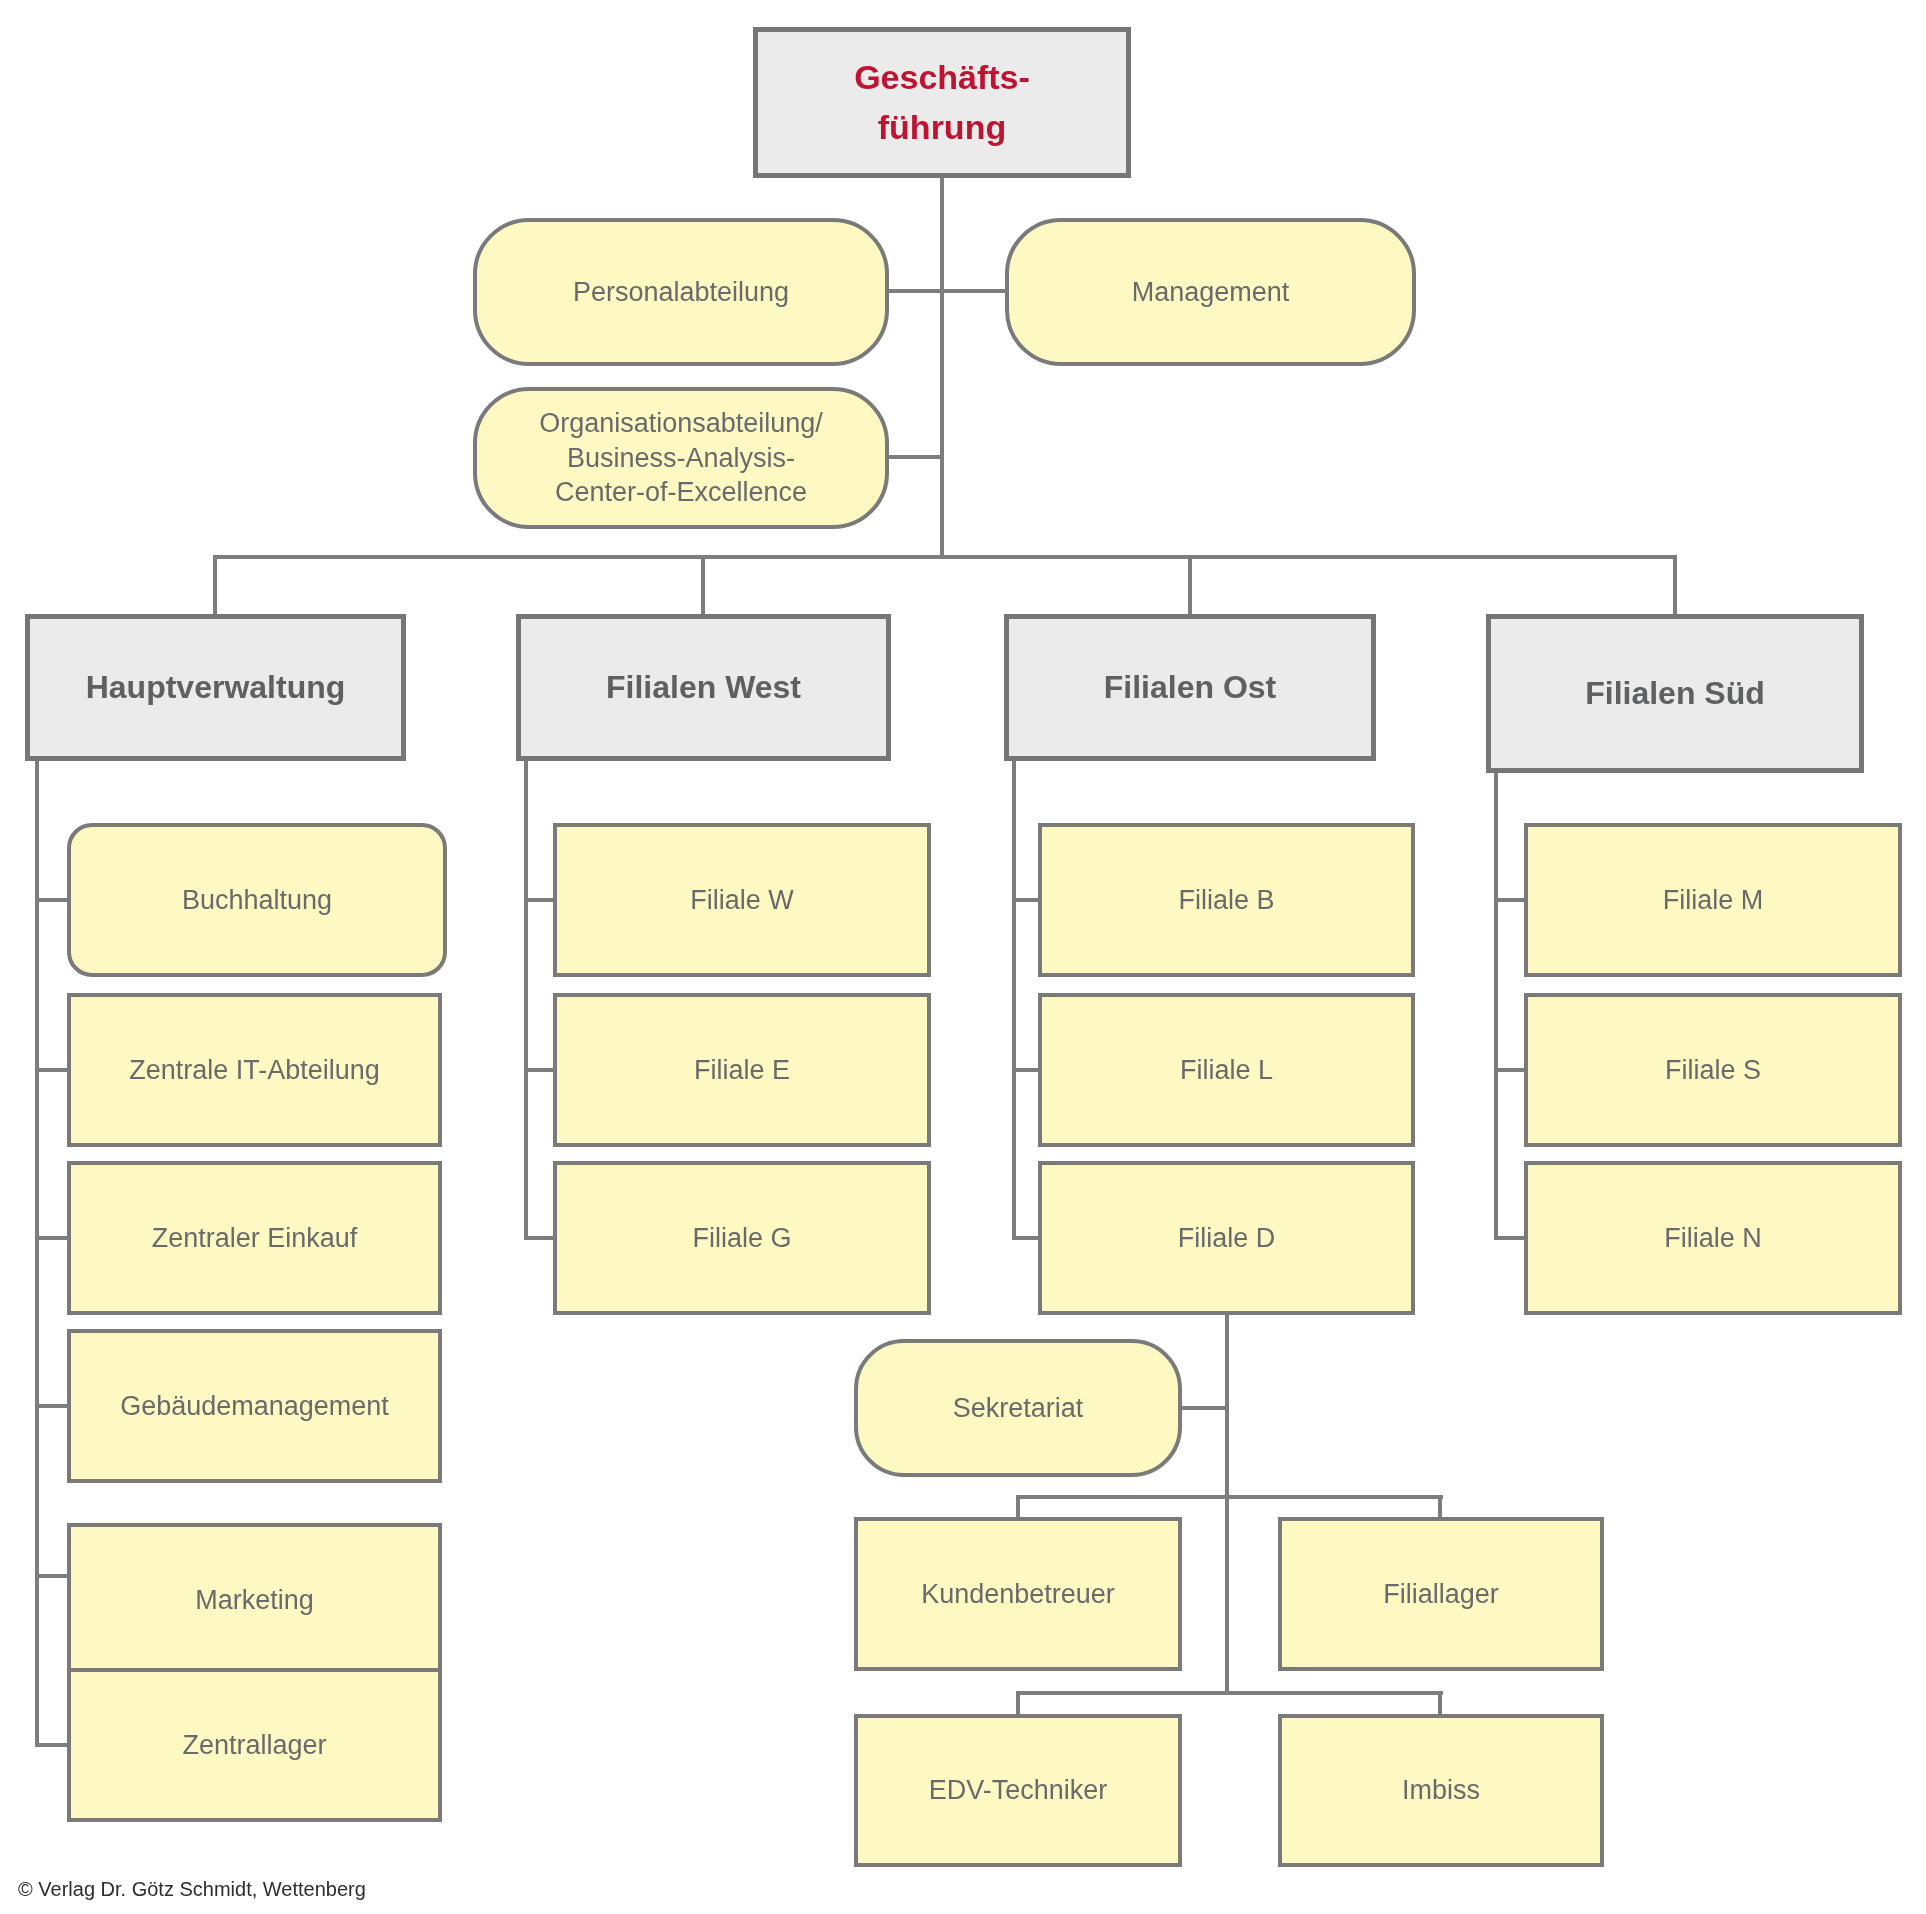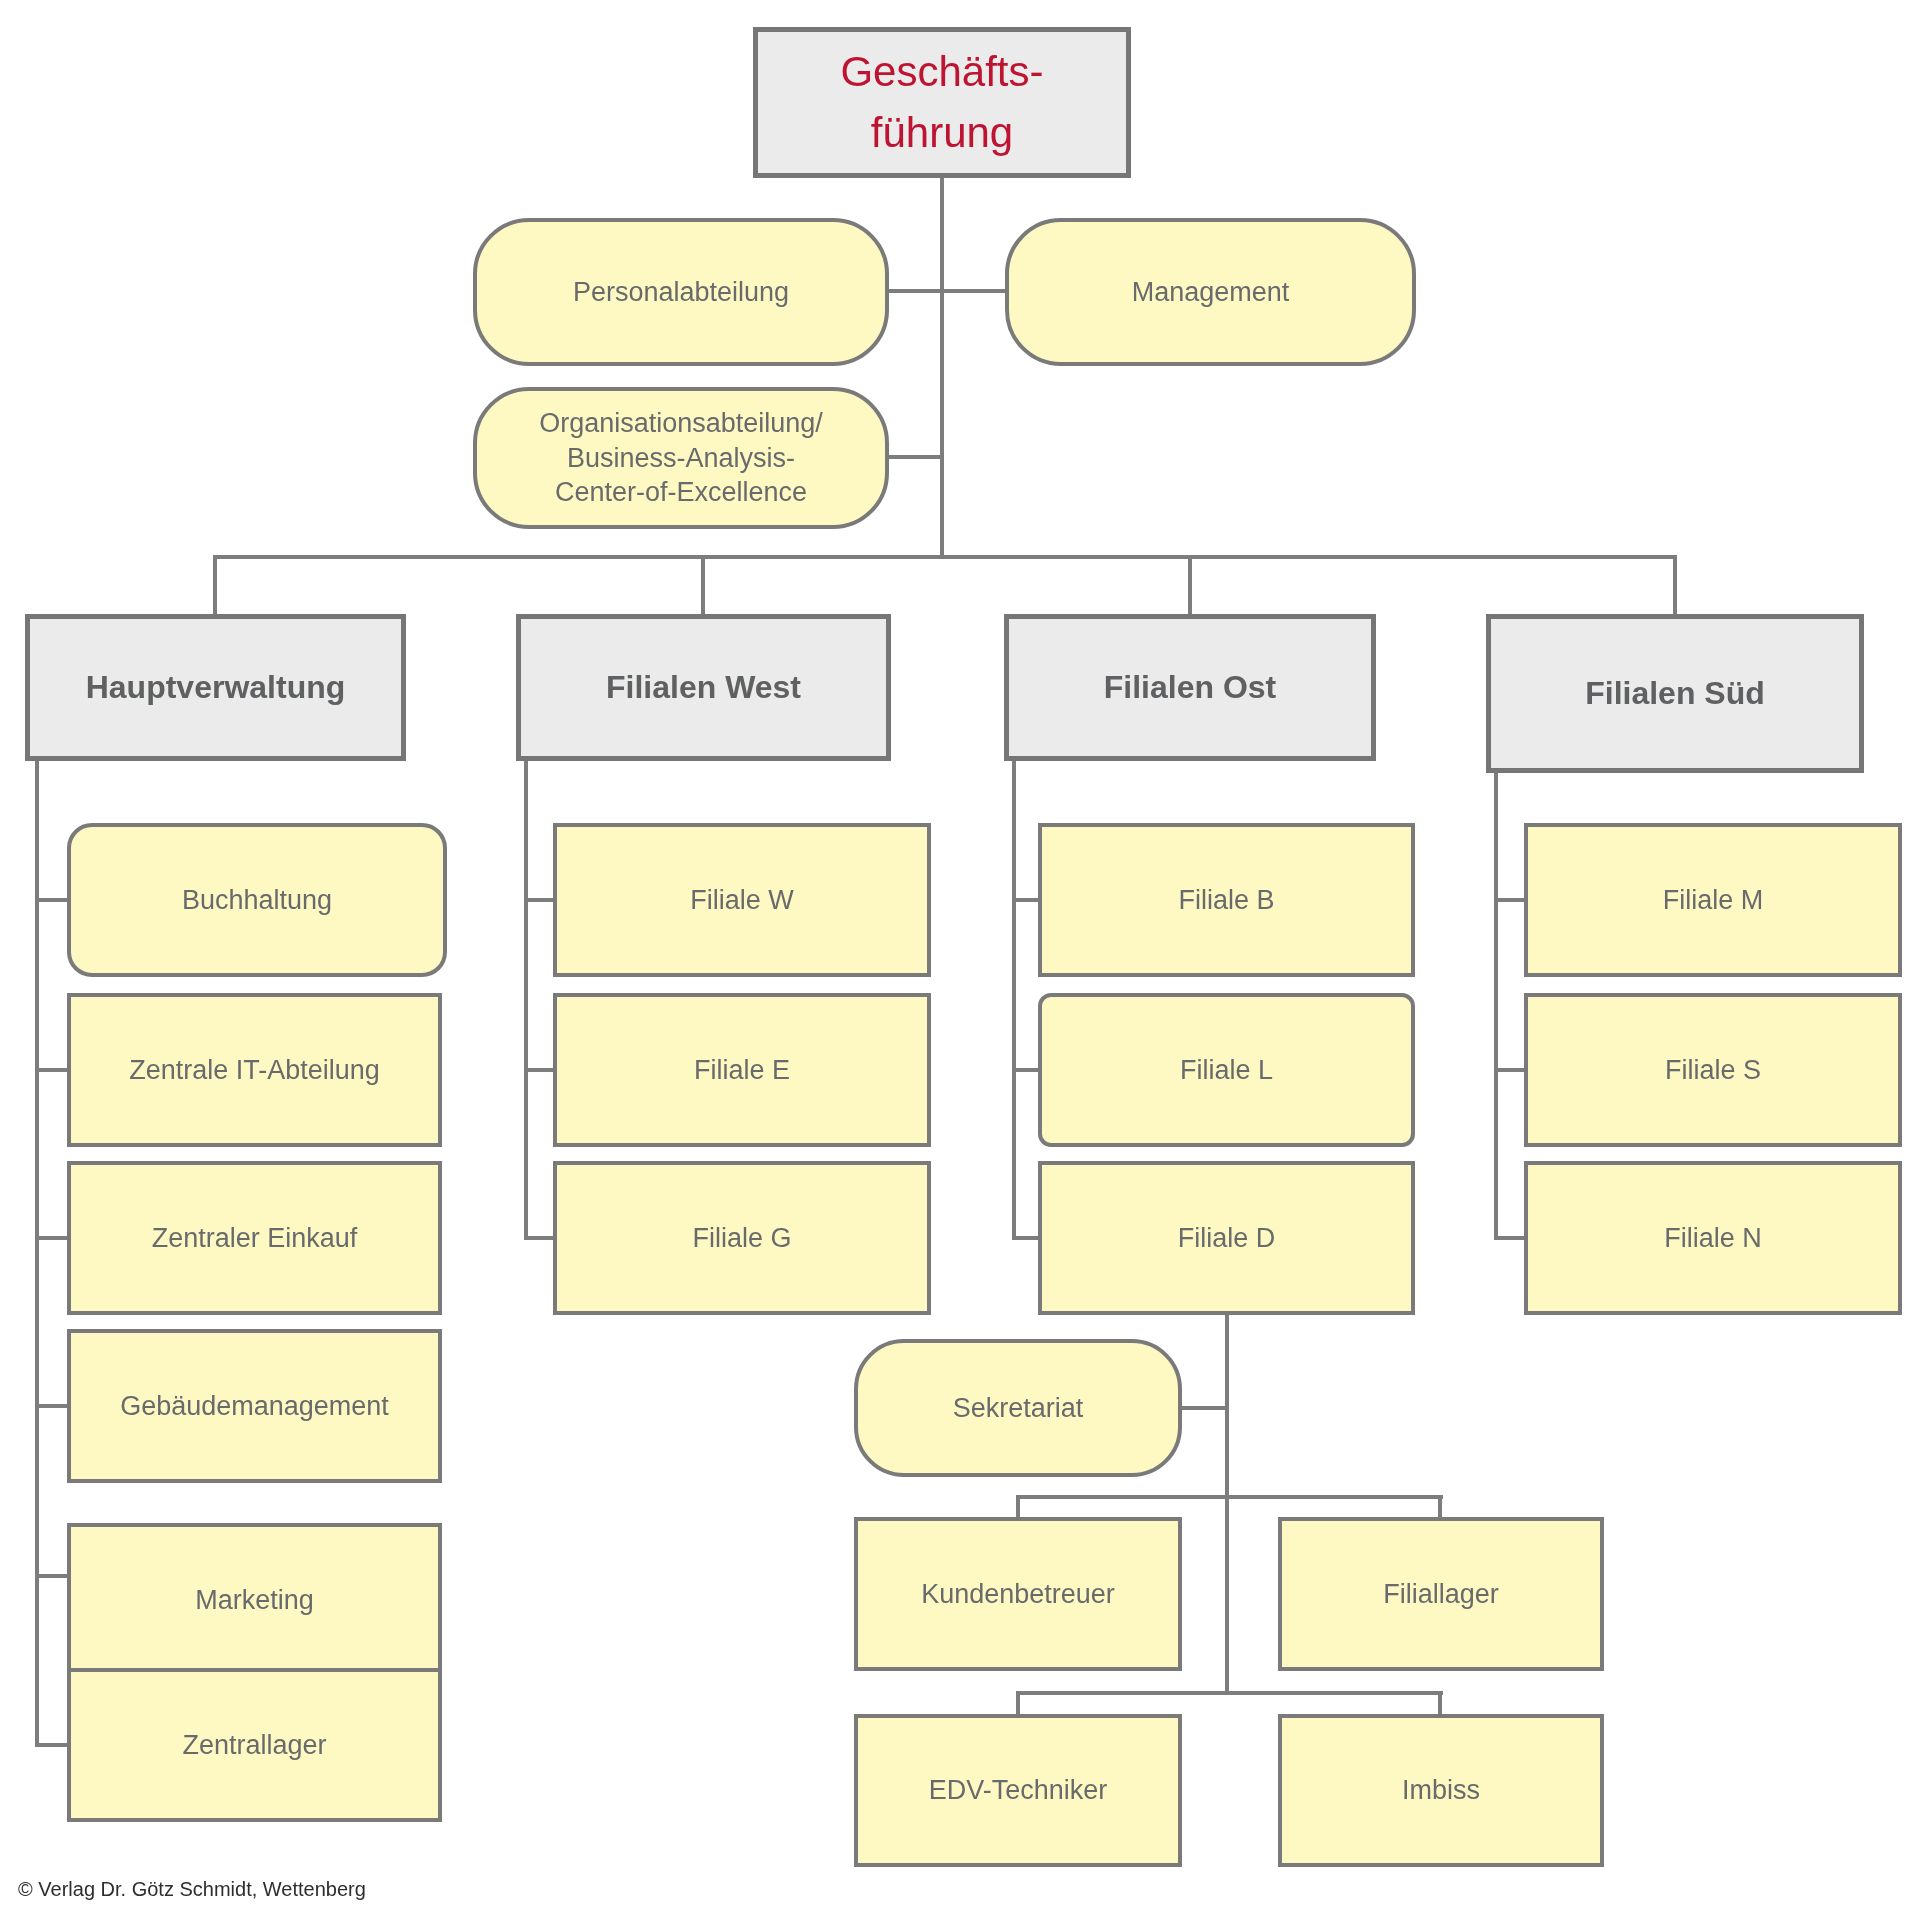--- a/index.html
+++ b/index.html
@@ -31,22 +31,22 @@
   .gray{
     background:#ebebeb;
     border-width:5.3px;
     border-color:#767676;
     font-weight:bold;
     color:#5f6062;
     font-size:32px;
   }
   .root{
     color:#be1432;
-    font-size:42px;
-    font-weight:normal;
+    font-size:34px;
+    font-weight:bold;
     line-height:1.45;
   }
   .rounded{border-radius:56px;}
   .copyright{
     position:absolute;
     left:18px;
     top:1878px;
     font-size:20px;
     color:#2e2e2e;
     white-space:nowrap;
@@ -118,21 +118,21 @@
   <div class="box" style="left:67px;top:1161px;width:375px;height:154px;">Zentraler Einkauf</div>
   <div class="box" style="left:67px;top:1329px;width:375px;height:154px;">Gebäudemanagement</div>
   <div class="box" style="left:67px;top:1499px;width:375px;height:154px;margin-top:24px;">Marketing</div>
   <div class="box" style="left:67px;top:1668px;width:375px;height:154px;">Zentrallager</div>
 
   <div class="box" style="left:553px;top:823px;width:378px;height:154px;">Filiale W</div>
   <div class="box" style="left:553px;top:993px;width:378px;height:154px;">Filiale E</div>
   <div class="box" style="left:553px;top:1161px;width:378px;height:154px;">Filiale G</div>
 
   <div class="box" style="left:1038px;top:823px;width:377px;height:154px;">Filiale B</div>
-  <div class="box" style="left:1038px;top:993px;width:377px;height:154px;border-radius:13px;">Filiale L</div>
+  <div class="box" style="left:1038px;top:993px;width:377px;height:154px;">Filiale L</div>
   <div class="box" style="left:1038px;top:1161px;width:377px;height:154px;">Filiale D</div>
 
   <div class="box" style="left:1524px;top:823px;width:378px;height:154px;">Filiale M</div>
   <div class="box" style="left:1524px;top:993px;width:378px;height:154px;">Filiale S</div>
   <div class="box" style="left:1524px;top:1161px;width:378px;height:154px;">Filiale N</div>
 
   <div class="box rounded" style="left:854px;top:1339px;width:328px;height:138px;border-radius:50px;">Sekretariat</div>
   <div class="box" style="left:854px;top:1517px;width:328px;height:154px;">Kundenbetreuer</div>
   <div class="box" style="left:1278px;top:1517px;width:326px;height:154px;">Filiallager</div>
   <div class="box" style="left:854px;top:1714px;width:328px;height:153px;">EDV-Techniker</div>

